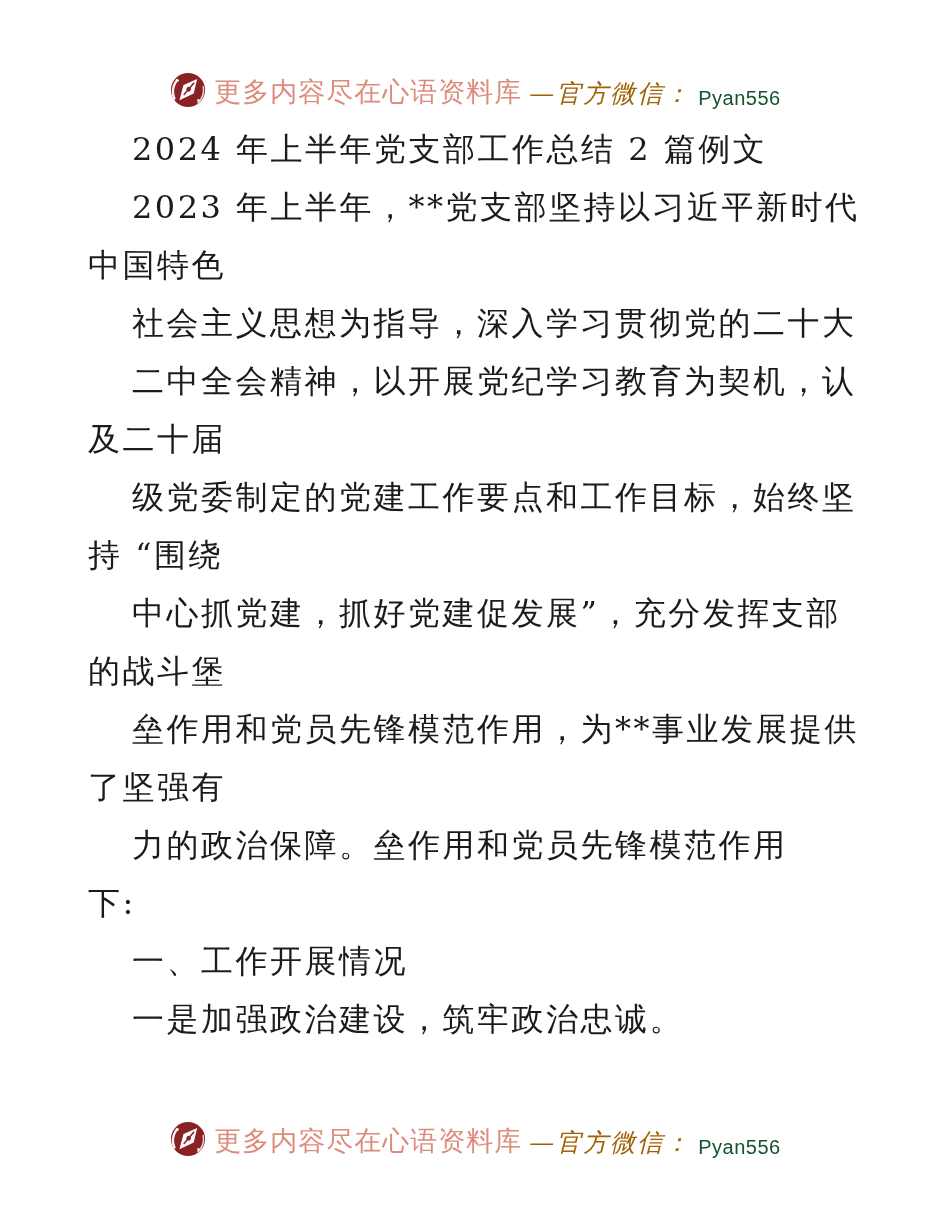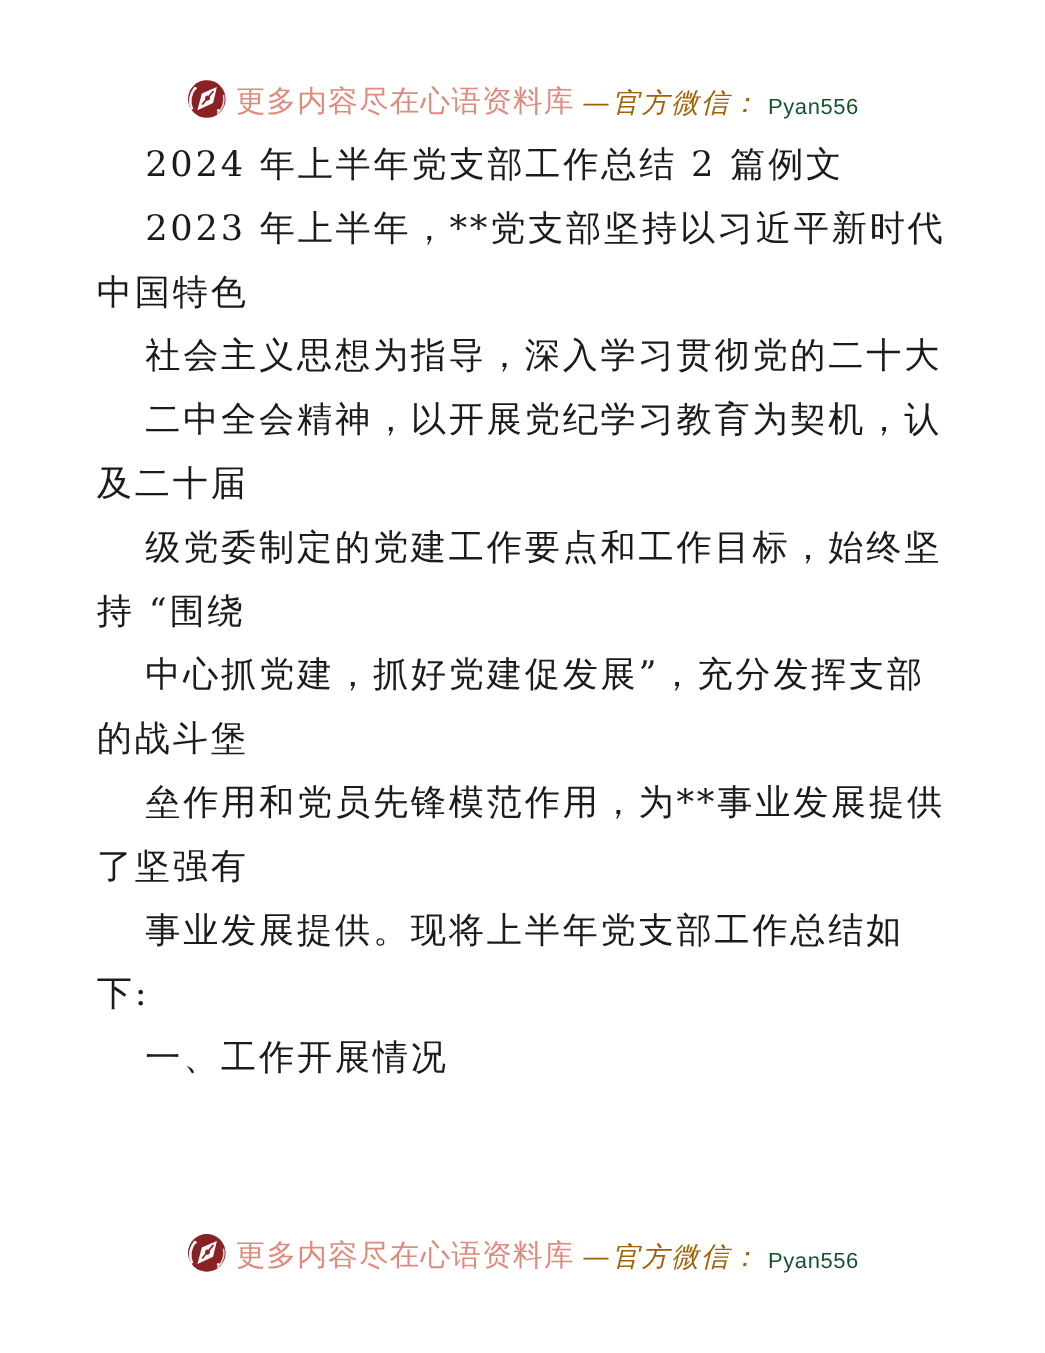--- a/index.html
+++ b/index.html
@@ -98,23 +98,24 @@
       <div class="line">中国特色</div>
       <div class="line indent">社会主义思想为指导，深入学习贯彻党的二十大</div>
       <div class="line indent">二中全会精神，以开展党纪学习教育为契机，认</div>
       <div class="line">及二十届</div>
       <div class="line indent">级党委制定的党建工作要点和工作目标，始终坚</div>
       <div class="line">持 “围绕</div>
       <div class="line indent">中心抓党建，抓好党建促发展”，充分发挥支部</div>
       <div class="line">的战斗堡</div>
       <div class="line indent">垒作用和党员先锋模范作用，为**事业发展提供</div>
       <div class="line">了坚强有</div>
-      <div class="line indent">事业发展提供。现将上半年党支部工作总结如</div>
+      <div class="line indent">力的政治保障。垒作用和党员先锋模范作用</div>
       <div class="line">下:</div>
       <div class="line indent">一、工作开展情况</div>
+      <div class="line indent">一是加强政治建设，筑牢政治忠诚。</div>
     </div>
 
   <div class="watermark footer">
     <svg class="wm-logo" viewBox="0 0 40 40" xmlns="http://www.w3.org/2000/svg">
       <circle cx="20" cy="20" r="18" fill="#8a2125"></circle>
       <path d="M6 30 Q1 19 9 9" stroke="#ffffff" stroke-width="2.5" fill="none" opacity="0.95"></path>
       <path d="M30 34 Q38 27 36 16" stroke="#ffffff" stroke-width="1.6" fill="none" opacity="0.8"></path>
       <g transform="rotate(40 20 20)">
         <path d="M20 5 L27 19 L20 34 L13 19 Z" fill="#ffffff"></path>
         <line x1="20" y1="10" x2="20" y2="27" stroke="#8a2125" stroke-width="1.6"></line>

